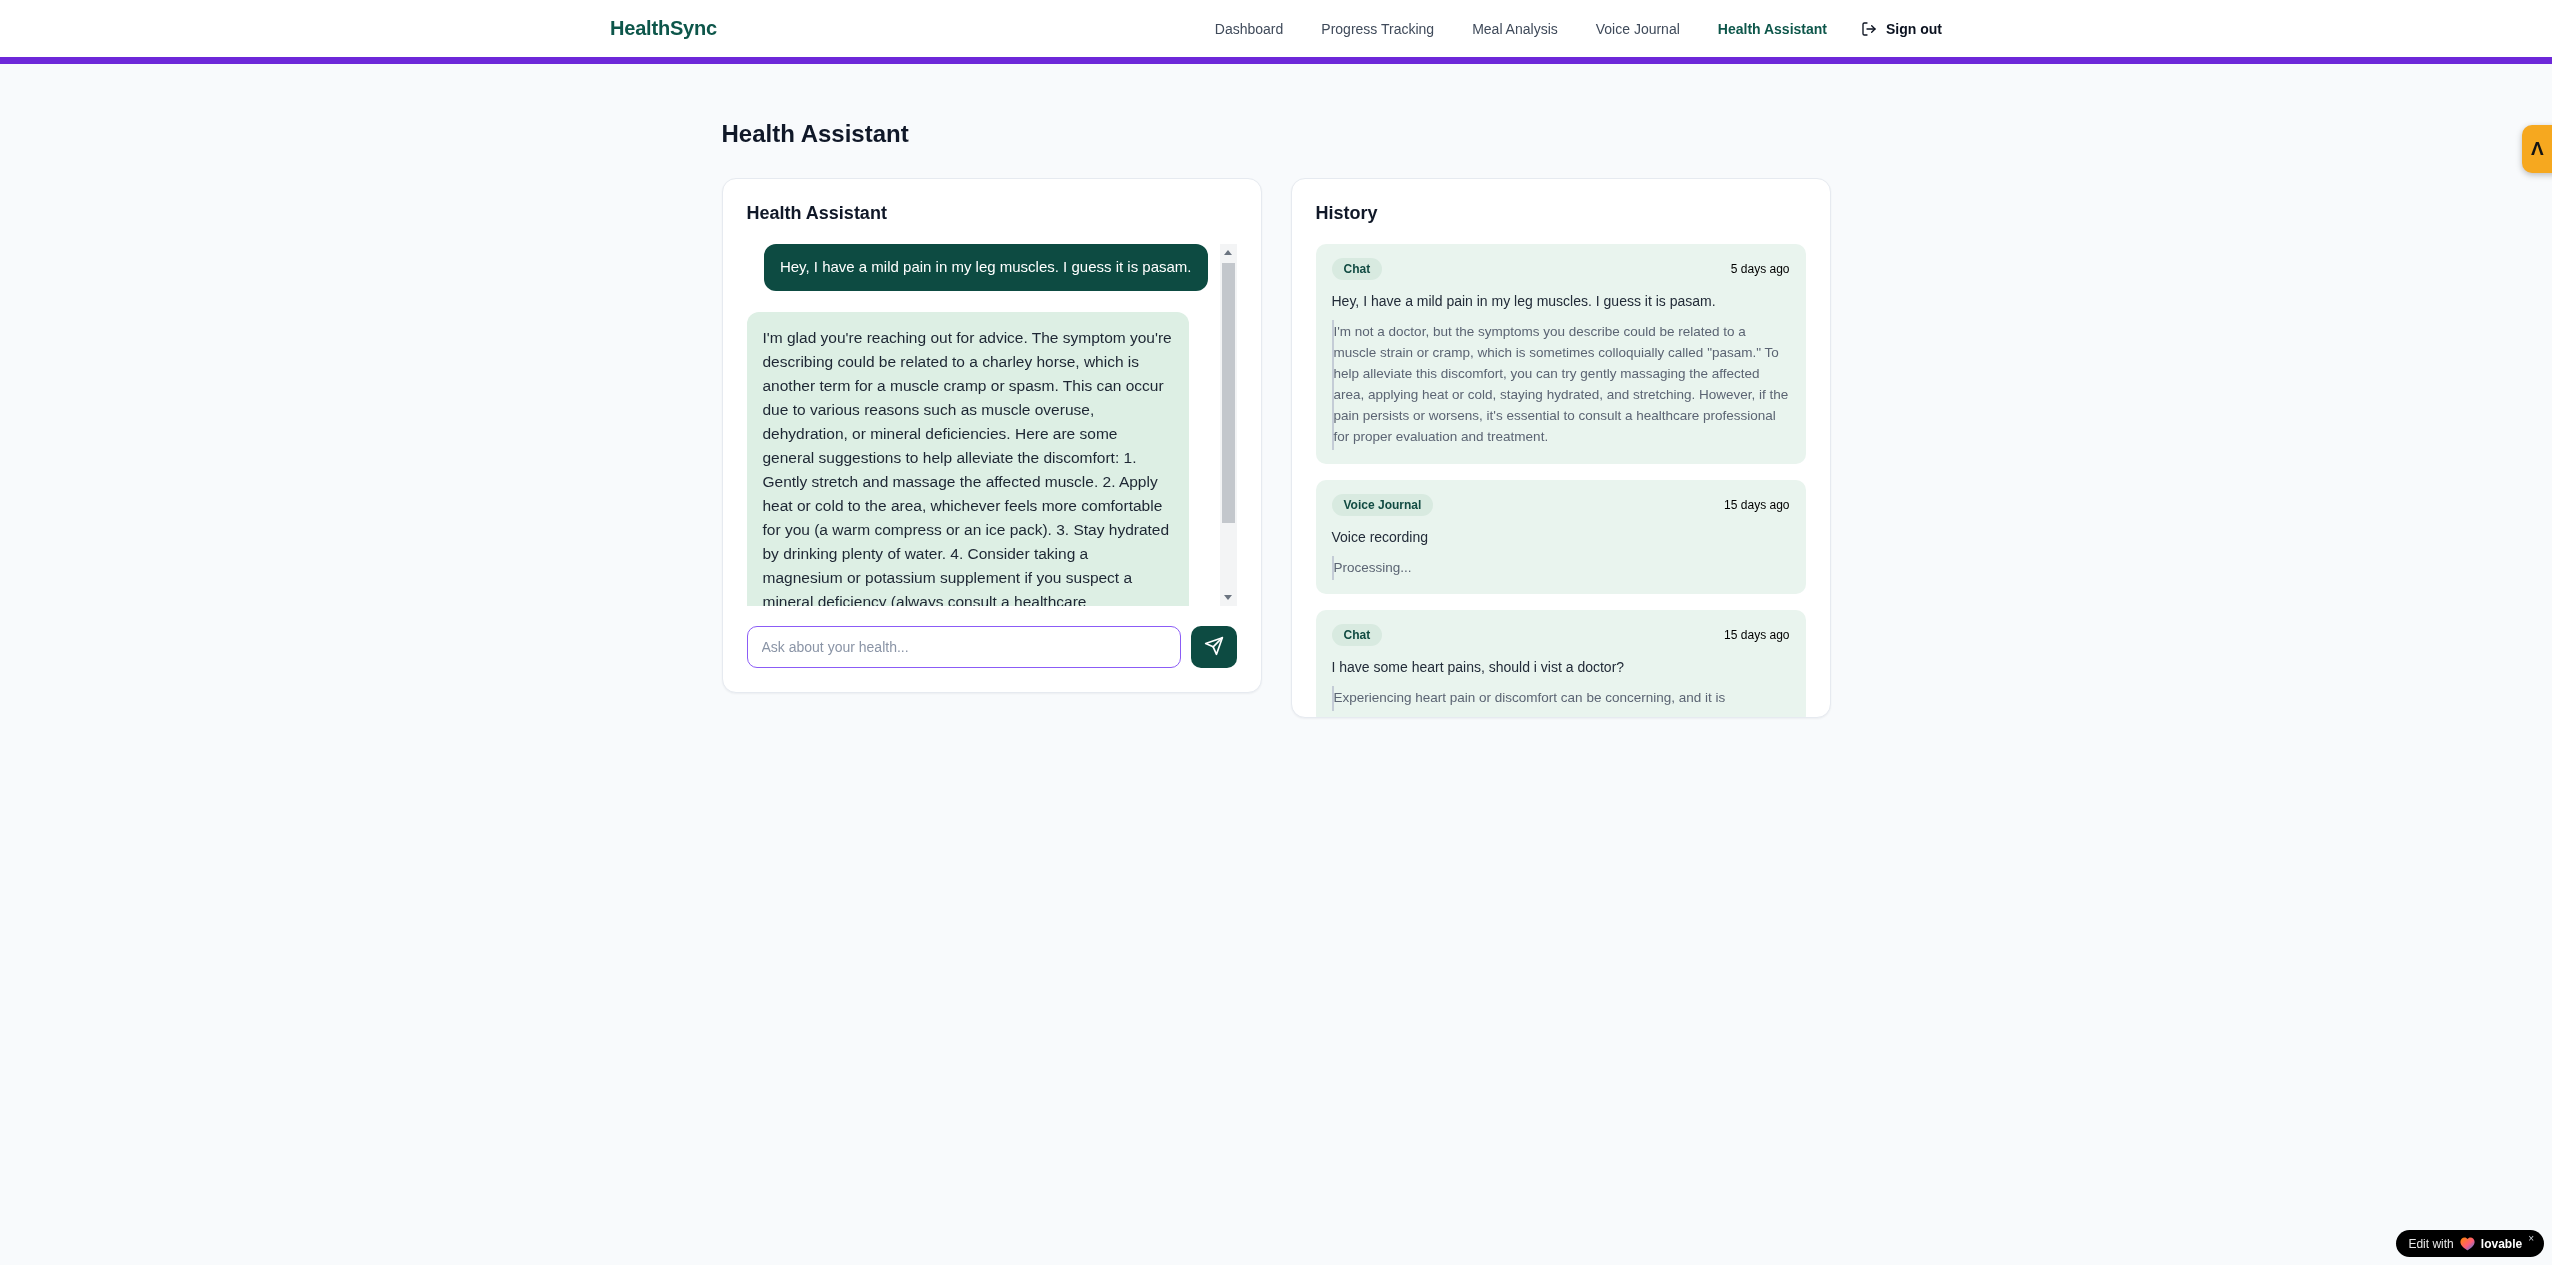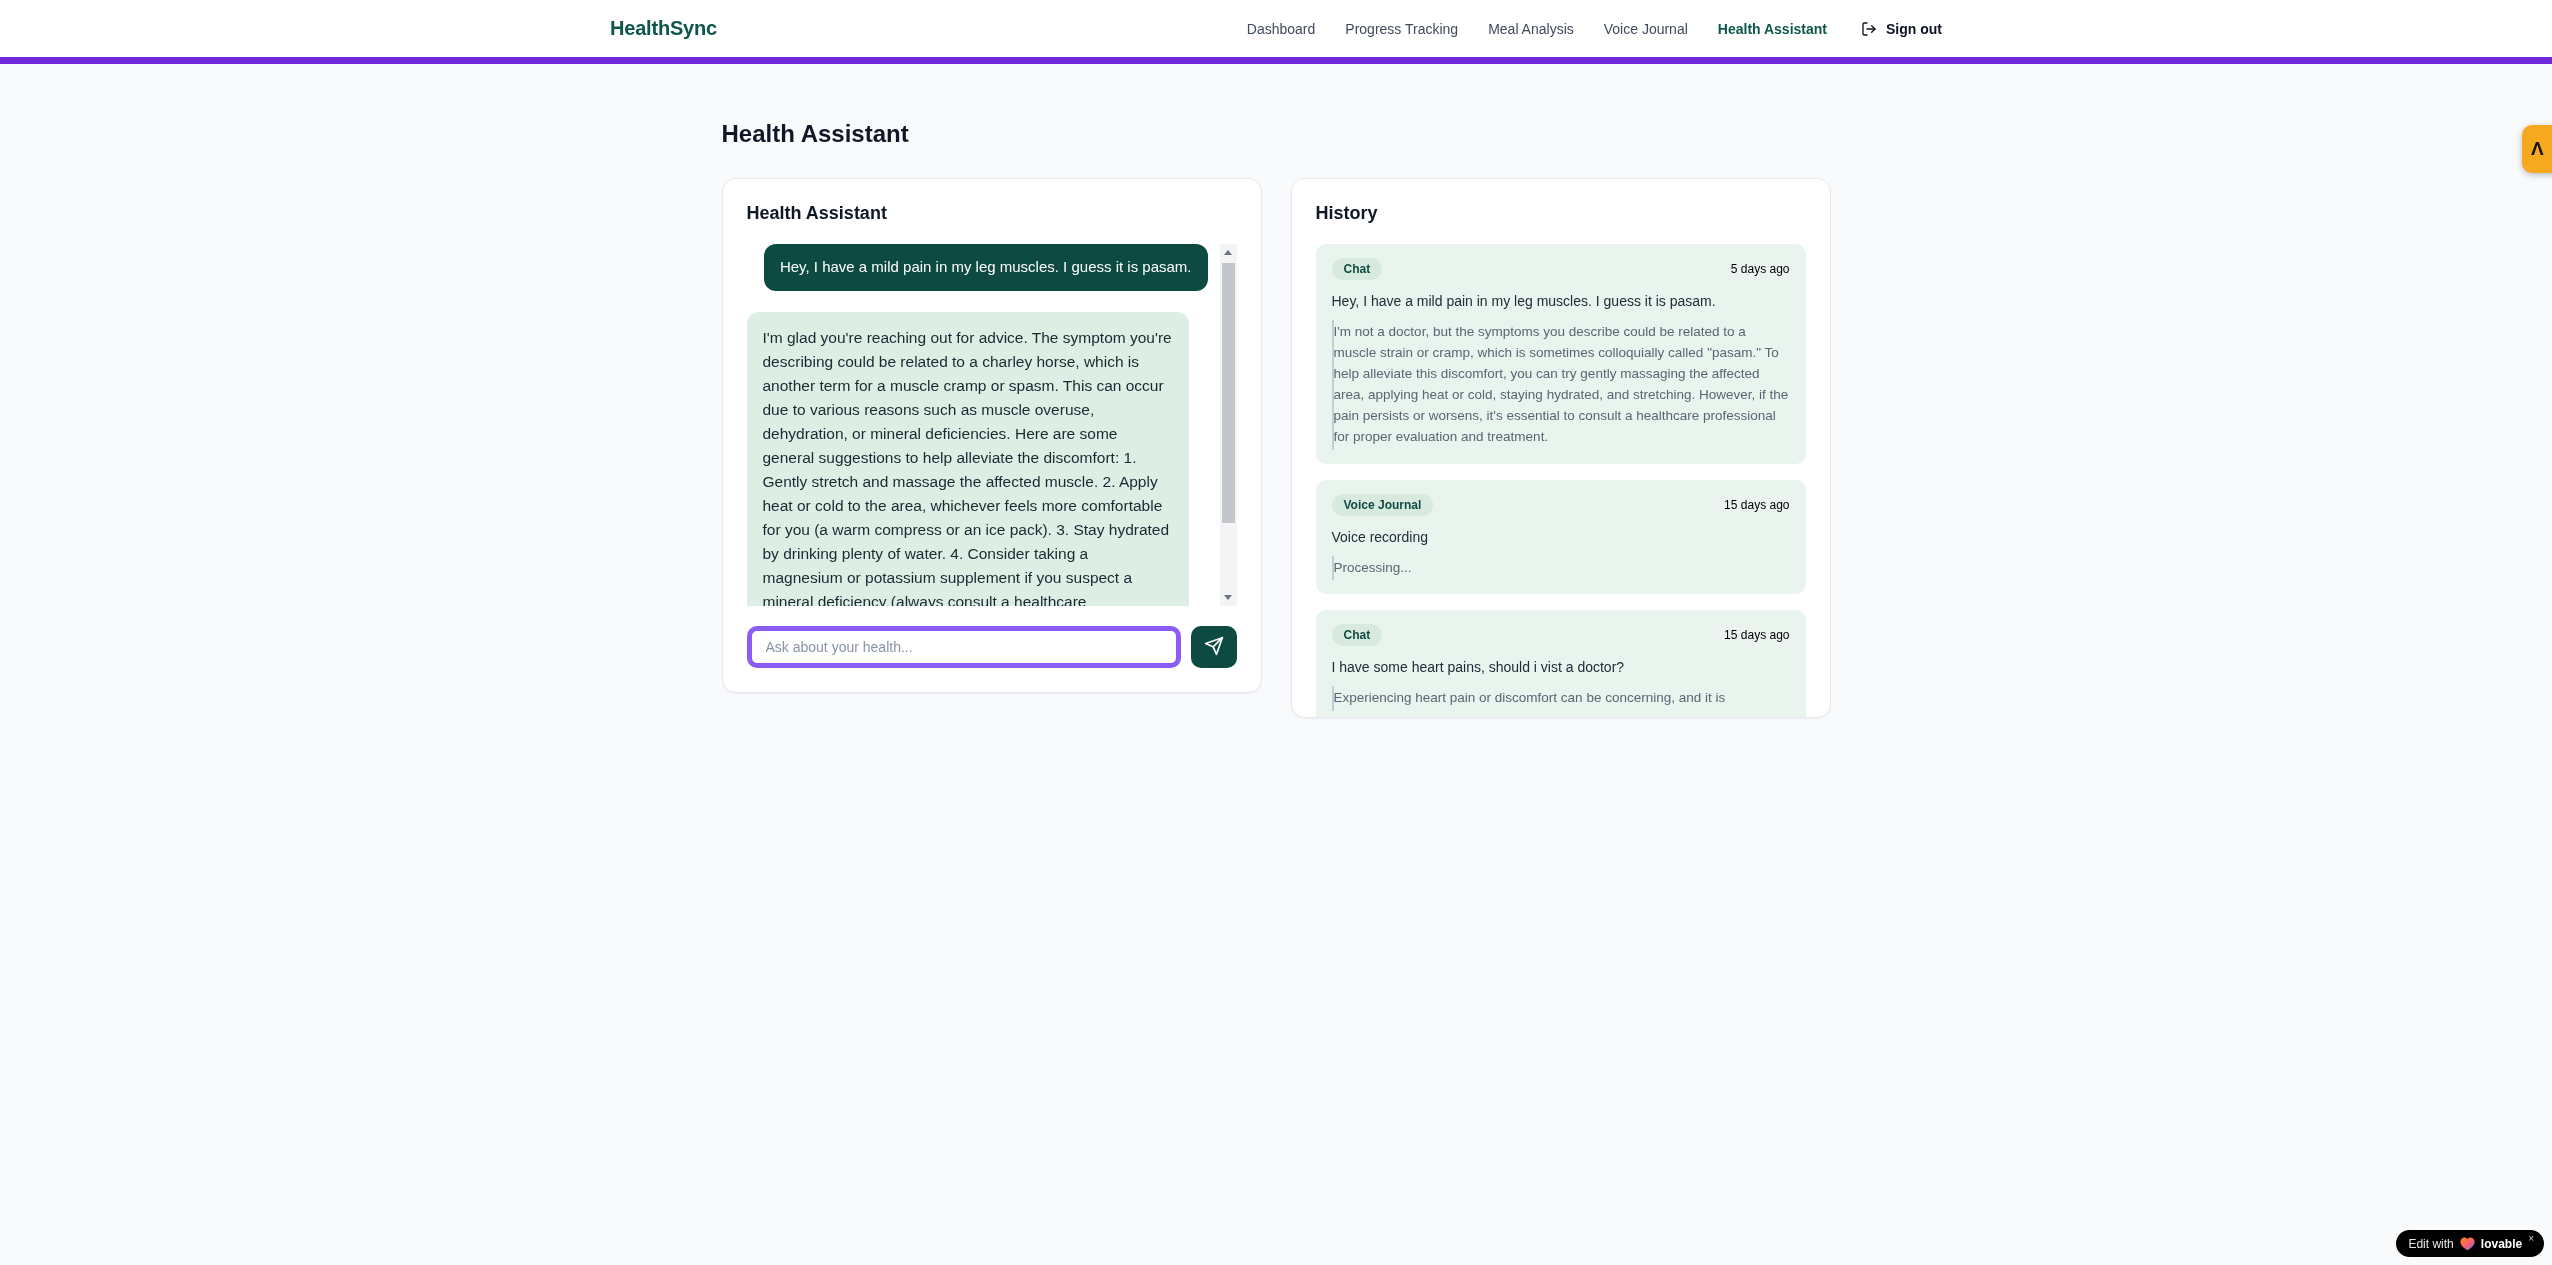--- a/index.html
+++ b/index.html
@@ -11,21 +11,21 @@
   }
 
   
   .header { background:#ffffff; border-bottom:7px solid #6d28d9; height:64px; }
   .header-inner {
     width:1332px; height:100%; margin:0 auto;
     display:flex; align-items:center; justify-content:space-between;
   }
   .logo { font-size:20px; font-weight:700; color:#0d564a; letter-spacing:-.2px; cursor:pointer; }
   .nav { display:flex; align-items:center; gap:30px; font-size:14px; color:#3f4a5a; }
-  .nav-link { cursor:pointer; white-space:nowrap; }
+  .nav-link { cursor:pointer; white-space:nowrap;margin-left:8px; }
   .nav-link.active { color:#0d564a; font-weight:700; }
   .signout { display:flex; align-items:center; gap:9px; margin-left:4px;
              font-size:14px; font-weight:700; color:#0b1220; cursor:pointer; }
   .signout svg { display:block; }
 
   
   .main { width:1109px; margin:0 auto; padding-top:56px; }
   .page-title { font-size:24px; font-weight:700; color:#101828; margin:0 0 30px; }
   .grid { display:flex; gap:29px; align-items:flex-start; }
   .card {
@@ -51,21 +51,21 @@
   .scrollbar { position:absolute; top:0; right:0; width:17px; height:362px; background:#f3f4f5; }
   .sb-btn { position:absolute; left:0; width:17px; height:17px;
             display:flex; align-items:center; justify-content:center; cursor:pointer; }
   .sb-btn.up { top:0; } .sb-btn.down { bottom:0; }
   .tri-up { width:0; height:0; border-left:4px solid transparent; border-right:4px solid transparent; border-bottom:5px solid #6b7480; }
   .tri-down { width:0; height:0; border-left:4px solid transparent; border-right:4px solid transparent; border-top:5px solid #6b7480; }
   .sb-thumb { position:absolute; left:2px; top:19px; width:13px; height:260px; background:#c3c7cc; cursor:pointer; }
 
   .input-row { display:flex; gap:10px; margin-top:20px; }
   .chat-input {
-    flex:1; height:42px; border:5px solid #8b5cf6; border-radius:10px;
+    flex:1; height:42px; border:1px solid #8b5cf6; border-radius:10px;
     padding:0 14px; font-size:14px; color:#0f172a; outline:none; background:#fff;
     font-family:"Liberation Sans", sans-serif;
   }
   .chat-input::placeholder { color:#8a94a6; }
   .send-btn {
     width:46px; height:42px; border:none; border-radius:10px; background:#0d4b42;
     display:flex; align-items:center; justify-content:center; cursor:pointer; flex:0 0 auto;
   }
 
   

